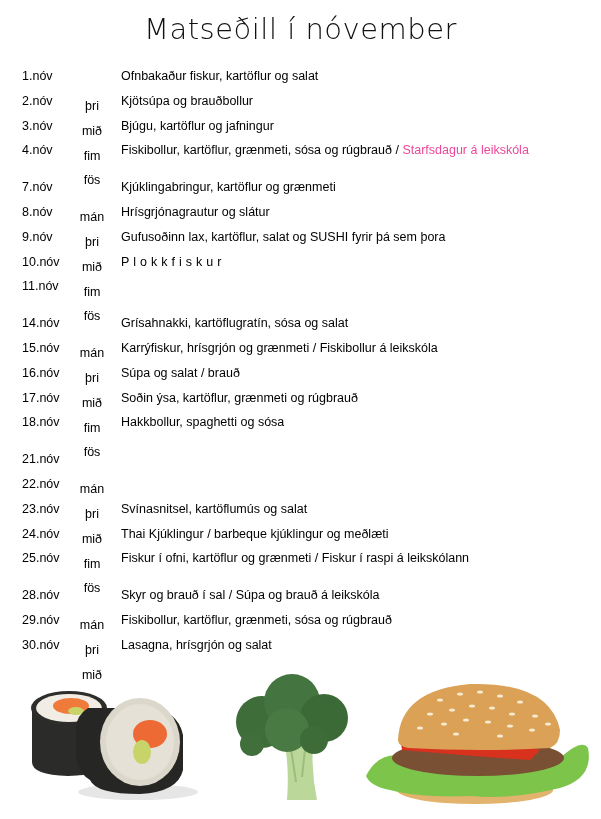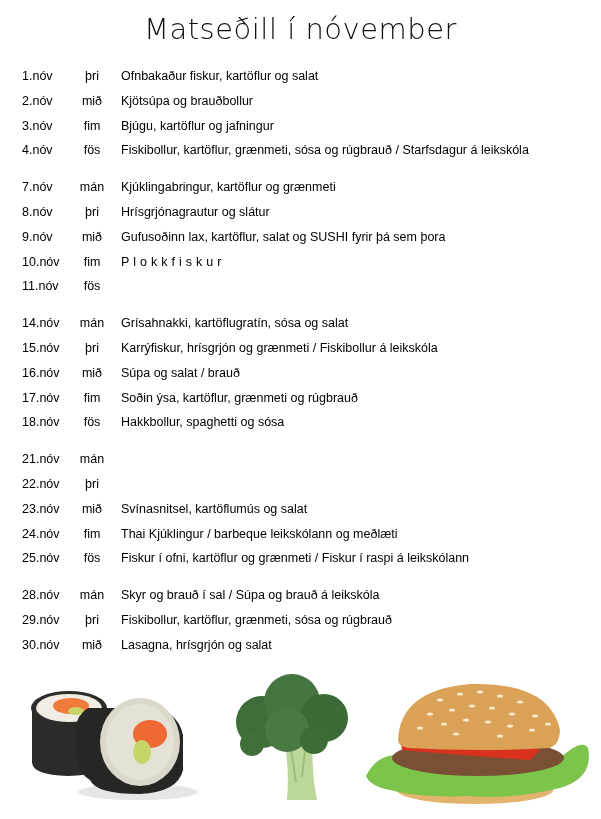--- a/index.html
+++ b/index.html
@@ -1,23 +1,23 @@
 <!DOCTYPE html>
 <html><head>
   <meta charset="utf-8">
   <style>
     html, body { margin: 0; padding: 0; background: #ffffff; }
     body { width: 601px; height: 819px; position: relative; overflow: hidden; font-family: "DejaVu Sans", sans-serif; color: #000; }
     .title { position: absolute; top: 12px; left: 0; width: 601px; text-align: center; font-family: "DejaVu Sans", sans-serif; font-weight: 300; font-size: 29px; letter-spacing: 0.5px; color: #111; }
     .menu { position: absolute; left: 0; top: 64px; width: 601px; }
     .row { position: relative; height: 24.8px; font-size: 12.5px; line-height: 24.8px; font-family: "Liberation Sans", sans-serif; }
     .row .date { position: absolute; left: 22px; width: 50px; }
-    .row .day { position: absolute; left: 72px; width: 40px; text-align: center; }
+    .row .day { position: absolute; left: 72px; width: 40px; text-align: center; margin-top: 30px; }
     .row .dish { position: absolute; left: 121px; white-space: nowrap; }
-    .row .note { color: #000000; }
+    .row .note { color: #ec4899; }
     .gap { height: 12px; }
     .spaced { letter-spacing: 4px; }
     .images { position: absolute; top: 668px; left: 0; width: 601px; height: 151px; }
     .img { position: absolute; }
   </style>
 </head>
 <body>
 
 <div class="title">Matseðill í nóvember</div>
 
@@ -107,21 +107,21 @@
     <span class="day">þri</span>
   </div>
   <div class="row">
     <span class="date">23.nóv</span>
     <span class="day">mið</span>
     <span class="dish">Svínasnitsel, kartöflumús og salat</span>
   </div>
   <div class="row">
     <span class="date">24.nóv</span>
     <span class="day">fim</span>
-    <span class="dish">Thai Kjúklingur / barbeque leikskólann og meðlæti</span>
+    <span class="dish">Thai Kjúklingur / barbeque kjúklingur og meðlæti</span>
   </div>
   <div class="row">
     <span class="date">25.nóv</span>
     <span class="day">fös</span>
     <span class="dish">Fiskur í ofni, kartöflur og grænmeti / Fiskur í raspi á leikskólann</span>
   </div>
   <div class="gap"></div>
 
   <div class="row">
     <span class="date">28.nóv</span>

